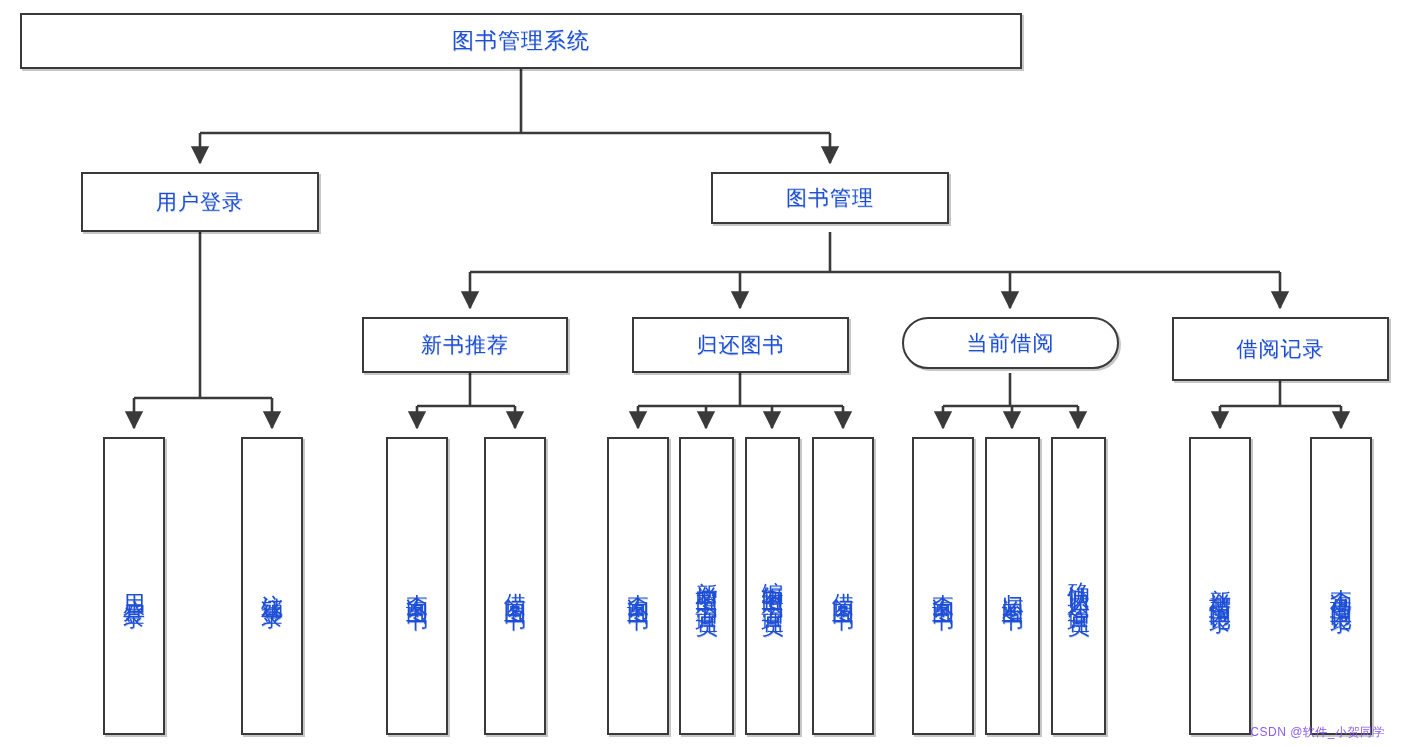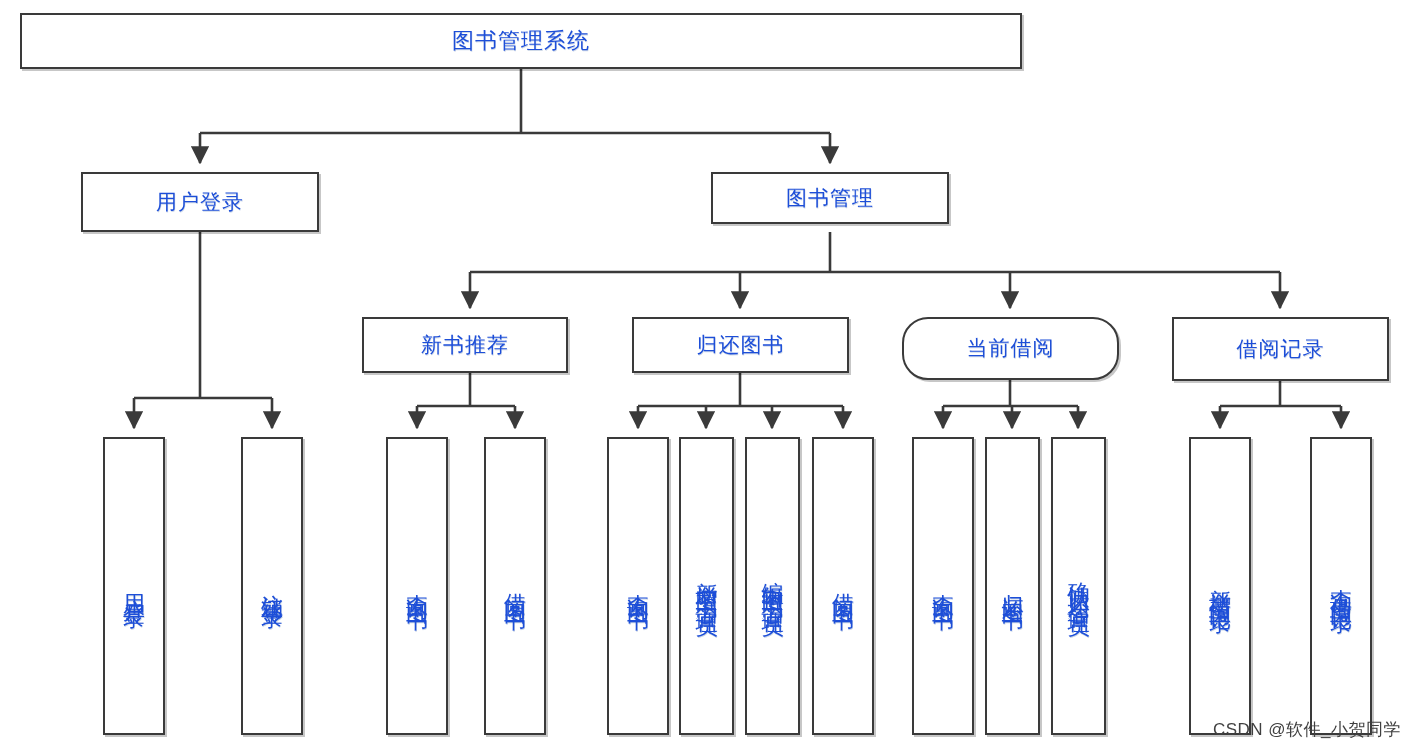--- a/index.html
+++ b/index.html
@@ -37,23 +37,23 @@
     writing-mode:vertical-rl;
     text-orientation:upright;
     font-size:22px;
     letter-spacing:5px;
     line-height:1.0;
     white-space:nowrap;
     text-shadow:0.6px 0.6px 0 rgba(120,150,190,0.4);
   }
   #watermark{
     position:absolute;
-    right:4px;bottom:6px;
-    font-size:17px;
-    color:#404040;
+    right:20px;bottom:6px;
+    font-size:12px;
+    color:#8b5cf6;
     letter-spacing:0.5px;
     white-space:nowrap;
   }
 </style>
 </head>
 <body>
 
 <div id="canvas">
 
   <svg class="edges" viewBox="0 0 1405 747" xmlns="http://www.w3.org/2000/svg">
@@ -116,21 +116,21 @@
   <div class="node" style="left:711px;top:172px;width:238px;height:52px;">
     <span class="label">图书管理</span>
   </div>
 
   <div class="node" style="left:362px;top:317px;width:206px;height:56px;">
     <span class="label">新书推荐</span>
   </div>
   <div class="node" style="left:632px;top:317px;width:217px;height:56px;">
     <span class="label">归还图书</span>
   </div>
-  <div class="node" style="left:902px;top:317px;width:217px;height:63px;border-radius:26px;">
+  <div class="node" style="left:902px;top:317px;width:217px;height:52px;border-radius:26px;">
     <span class="label">当前借阅</span>
   </div>
   <div class="node" style="left:1172px;top:317px;width:217px;height:64px;">
     <span class="label">借阅记录</span>
   </div>
 
   <div class="node leaf" style="left:103px;top:437px;width:62px;height:298px;">
     <span class="label">用户登录</span>
   </div>
   <div class="node leaf" style="left:241px;top:437px;width:62px;height:298px;">

